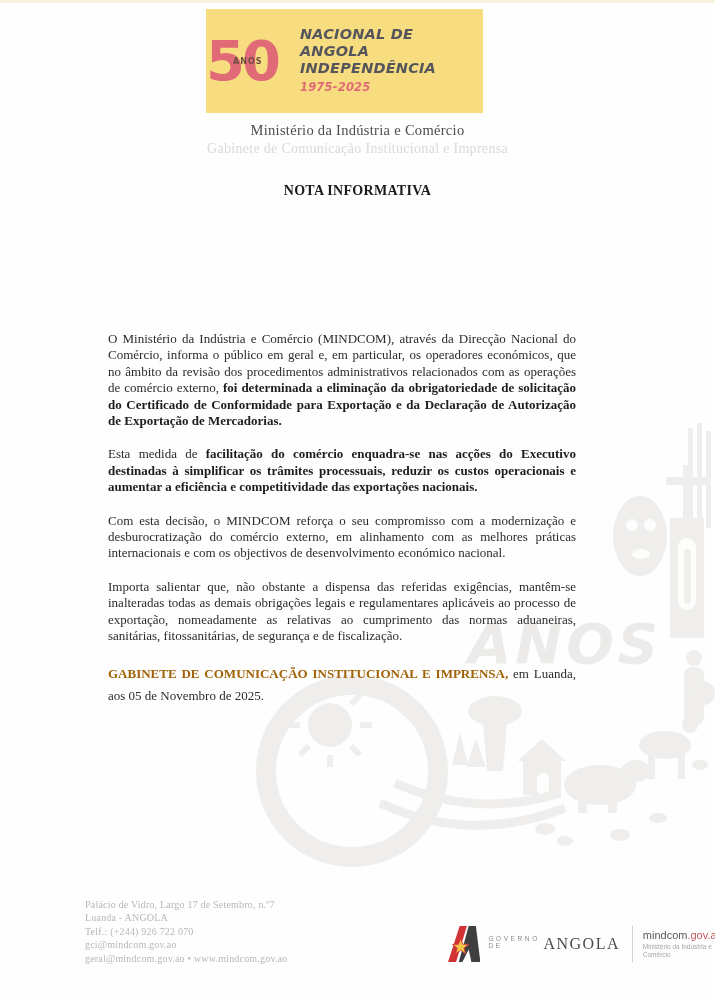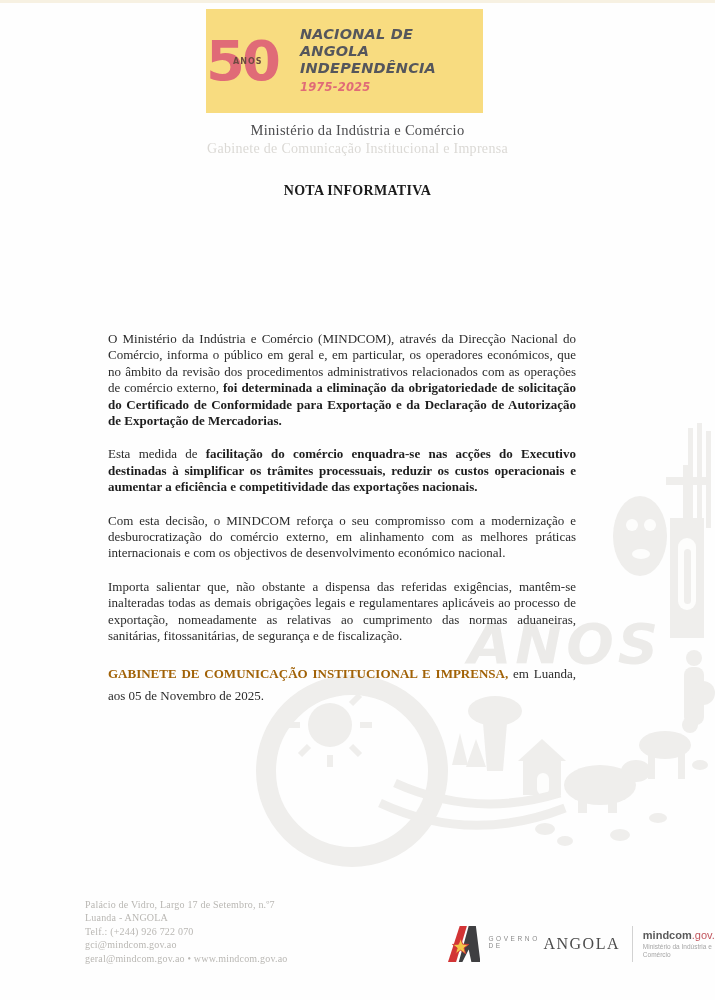--- a/index.html
+++ b/index.html
@@ -52,21 +52,21 @@
     font-size:10px; line-height:13.4px; color:#b9b7b3; letter-spacing:0.2px; }
   .footer-logos { position:absolute; left:448px; top:921px; display:flex; align-items:center; }
   .gov-logo { display:flex; align-items:center; gap:6px; }
   .gov-text { display:flex; flex-direction:row; }
   .gov-small { font-family:"Liberation Sans", sans-serif; font-size:6.5px; letter-spacing:2.6px;
     color:#8a8a8a; margin-left:2px; }
   .gov-big { font-size:16px; letter-spacing:1.5px; color:#4b4b4b; font-weight:normal; }
   .logo-divider { width:1px; height:36px; background:#d2d2d2; margin:0 10px 0 12px; }
   .site-block { display:flex; flex-direction:column; line-height:1.2; }
   .site-line { font-family:"Liberation Sans", sans-serif; font-size:11px; }
-  .site-name { font-weight:bold; color:#5a5a5a;text-align:center; }
+  .site-name { font-weight:normal; color:#5a5a5a;text-align:center; }
   .site-domain { color:#c2565e; }
   .site-sub { font-family:"Liberation Sans", sans-serif; font-size:6.5px; color:#a5a5a5; margin-top:1px; }
 </style>
 </head>
 <body>
 
 <div class="page">
 
   <svg class="watermark-svg" viewBox="0 0 715 1000">
     <g fill="#efeeec">

